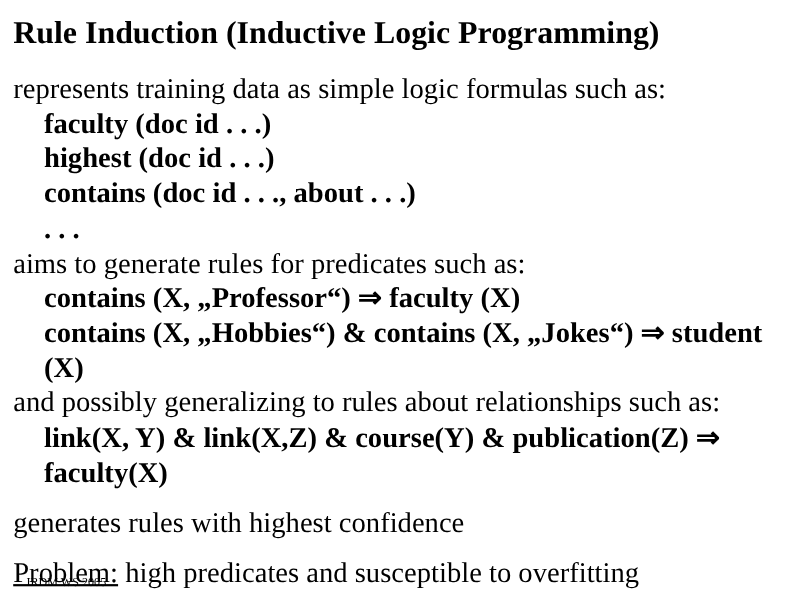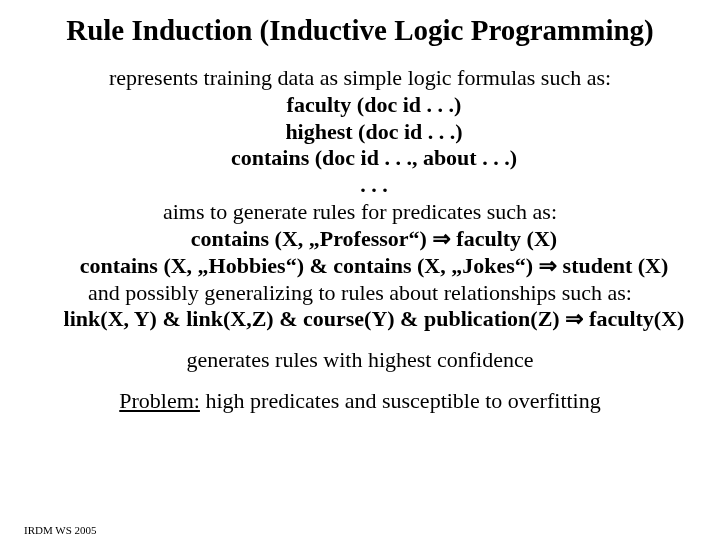--- a/index.html
+++ b/index.html
@@ -14,27 +14,26 @@
   .slide {
     box-sizing: border-box;
     width: 720px;
     height: 540px;
     padding: 8px 12px 0 12px;
     position: relative;
   }
   .title {
     font-weight: bold;
     font-size: 29px;
-    text-align: center;
+    text-align: left;
     margin: 6px 0 18px 0;
   }
   .body {
-    font-size: 22px;
+    font-size: 26px;
     line-height: 1.22;
-    text-align: center;
   }
   .indent {
     padding-left: 28px;
     font-weight: bold;
   }
   .gap-sm {
     height: 14px;
   }
   .underline {
     text-decoration: underline;

